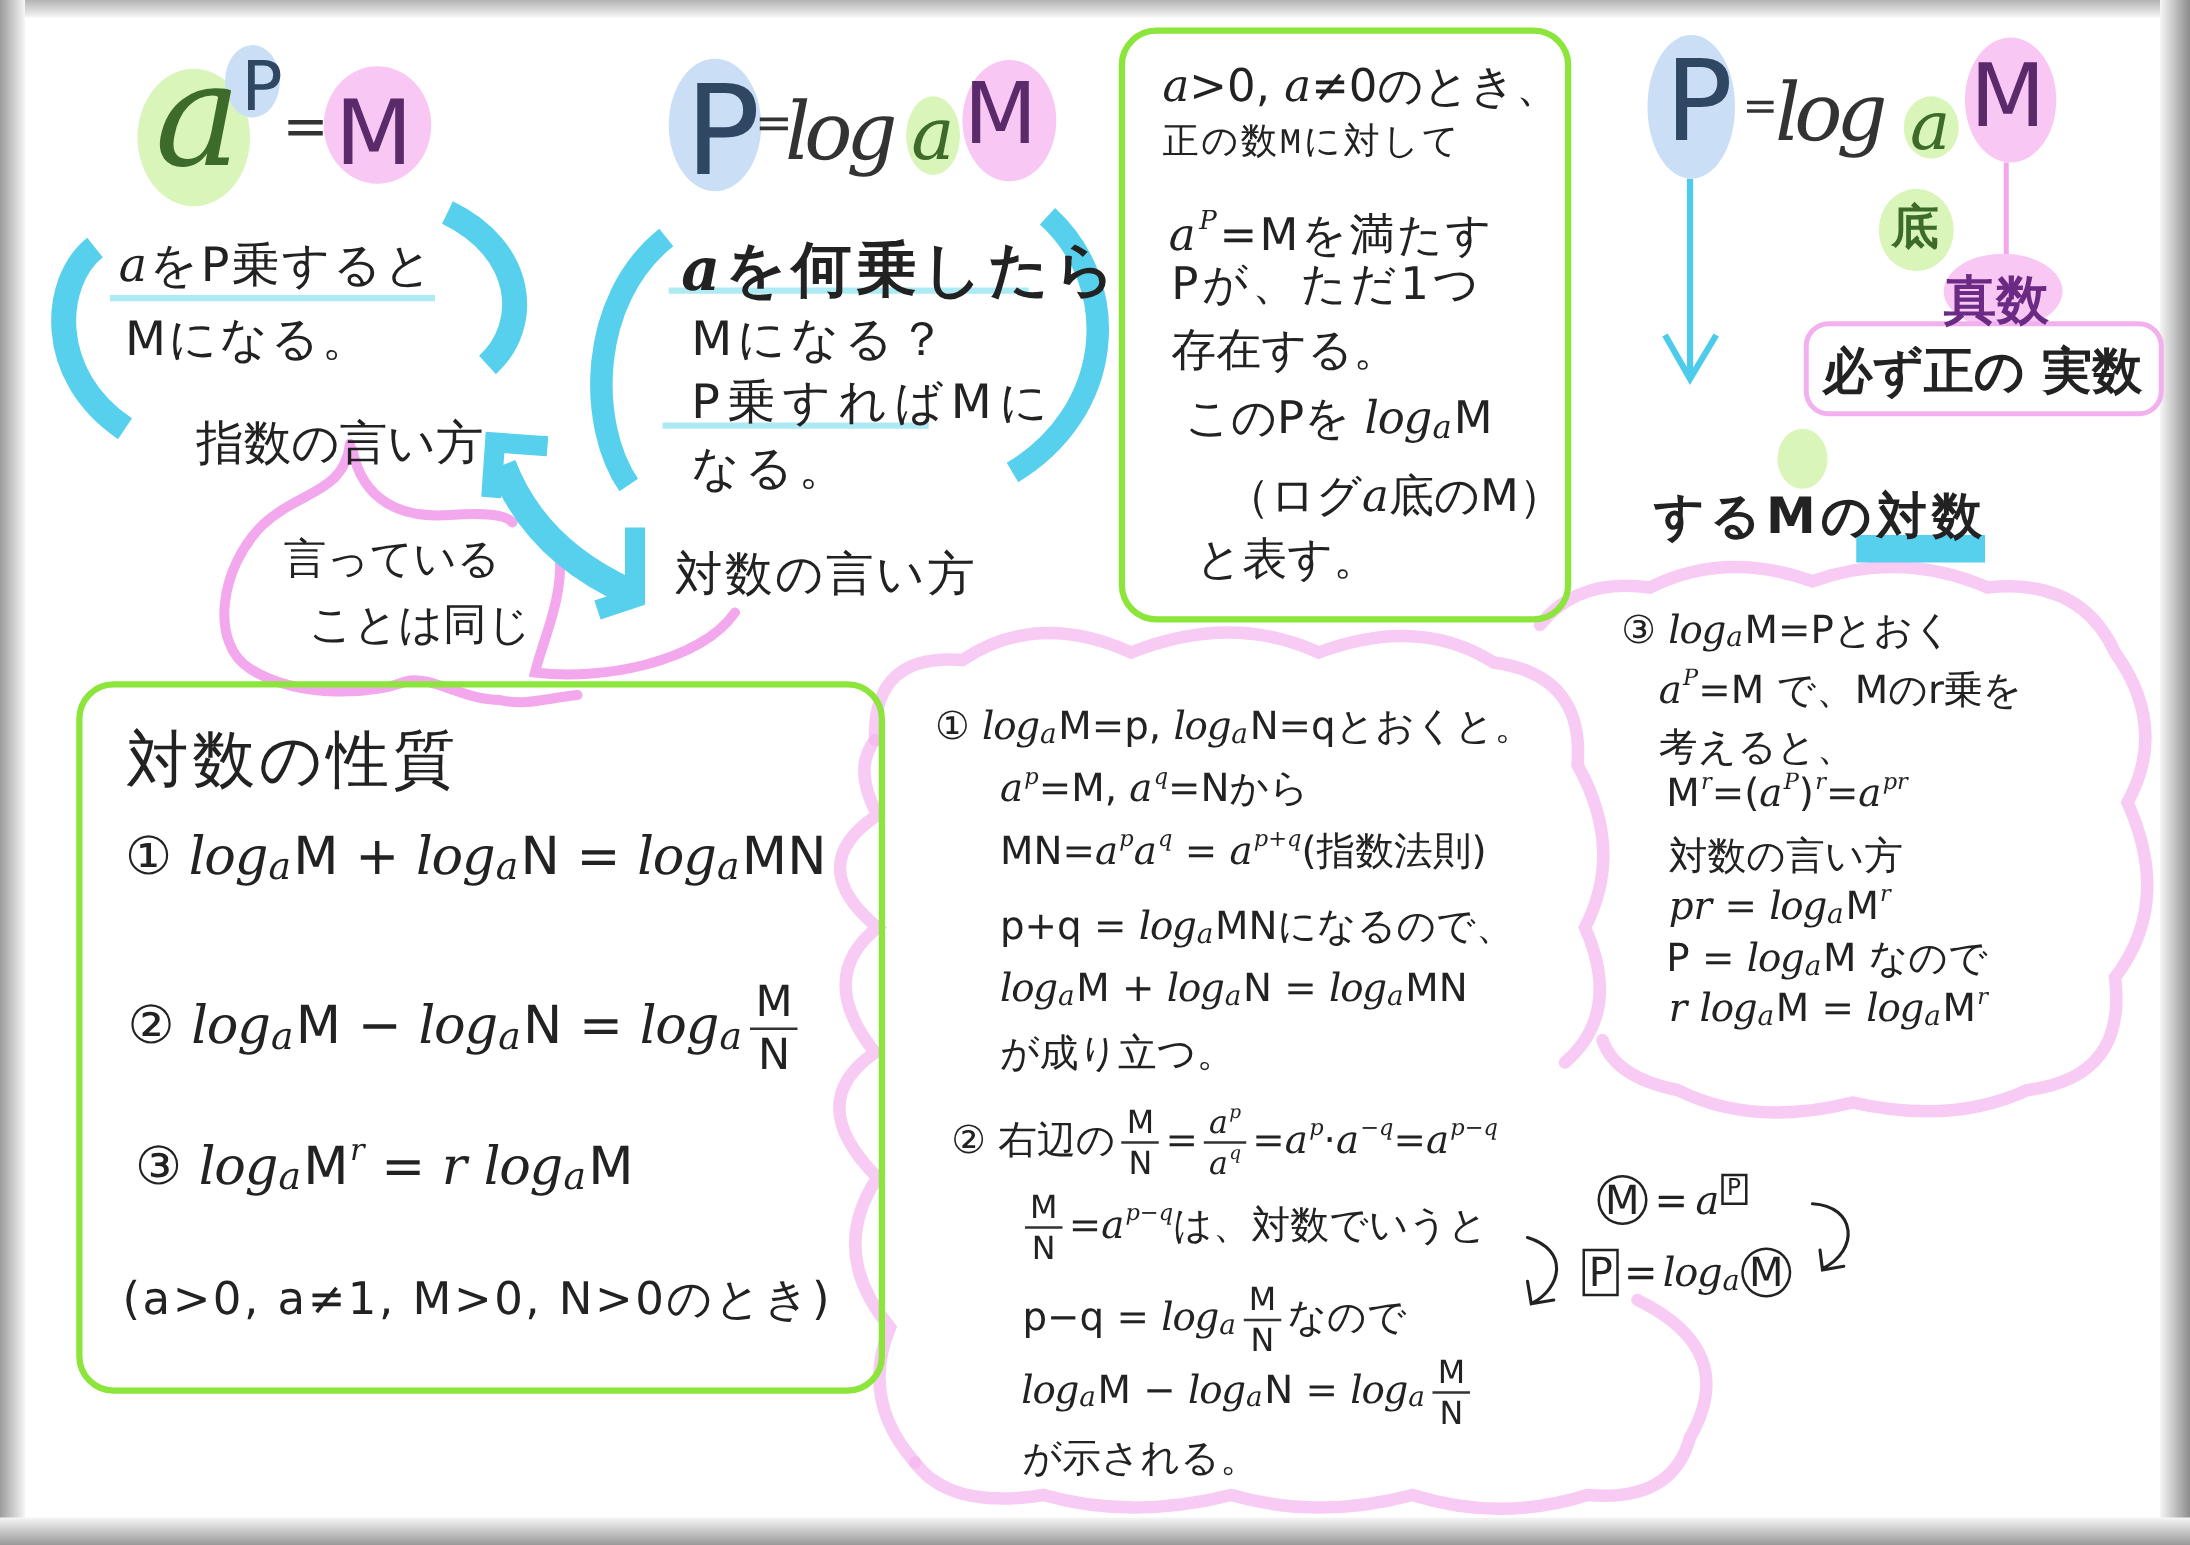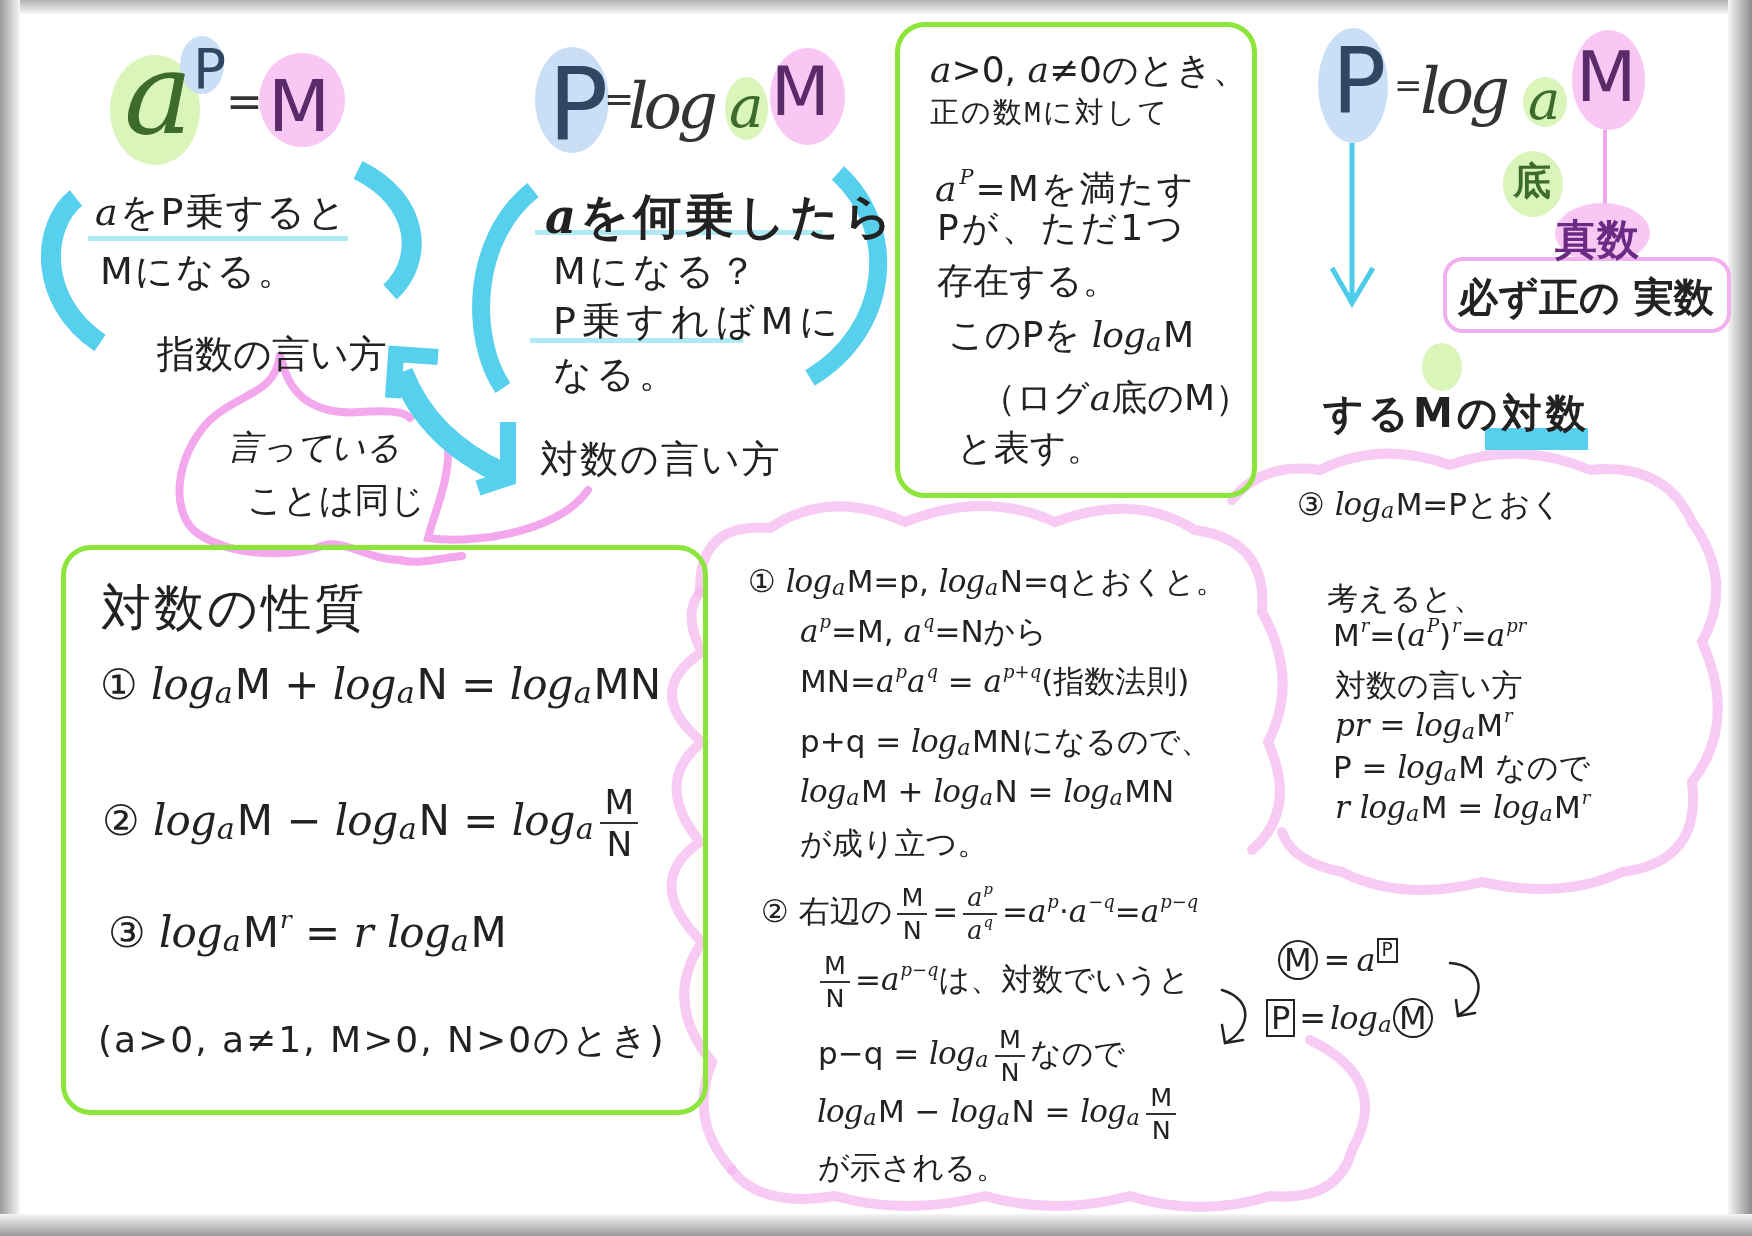--- a/index.html
+++ b/index.html
@@ -109,21 +109,21 @@
   <div class="t" style="left:95px;top:193px;font-size:38px;letter-spacing:2px;"><span class="it">a</span><span>をP乗すると</span></div>
   <div class="t" style="left:100px;top:252px;font-size:38px;letter-spacing:2px;">Mになる。</div>
   <div class="t" style="left:157px;top:335px;font-size:38px;">指数の言い方</div>
 
   <div class="t" style="left:545px;top:192px;font-size:48px;letter-spacing:4px;font-weight:bold;"><span class="it">a</span><span>を何乗したら</span></div>
   <div class="t" style="left:553px;top:252px;font-size:38px;letter-spacing:4px;">Mになる？</div>
   <div class="t" style="left:553px;top:302px;font-size:38px;letter-spacing:6px;">P乗すればMに</div>
   <div class="t" style="left:553px;top:355px;font-size:38px;letter-spacing:4px;">なる。</div>
   <div class="t" style="left:540px;top:440px;font-size:38px;letter-spacing:2px;">対数の言い方</div>
 
-  <div class="t" style="left:227px;top:430px;font-size:34px;font-style:italic;">言っている</div>
+  <div class="t" style="left:227px;top:430px;font-size:34px;">言っている</div>
   <div class="t" style="left:247px;top:483px;font-size:35px;">ことは同じ</div>
 
   <div class="t" style="left:930px;top:52px;font-size:36px;"><span class="it">a</span><span>&gt;0, </span><span class="it">a</span><span>≠0のとき、</span></div>
   <div class="t" style="left:930px;top:100px;font-size:29px;letter-spacing:2px;font-family:Liberation Mono, monospace;">正の数Mに対して</div>
   <div class="t" style="left:935px;top:155px;font-size:36px;letter-spacing:2px;margin-top:16px;"><span class="it">a</span><span class="sp">P</span><span>=Mを満たす</span></div>
   <div class="t" style="left:937px;top:210px;font-size:36px;letter-spacing:3px;">Pが、ただ1つ</div>
   <div class="t" style="left:937px;top:263px;font-size:36px;">存在する。</div>
   <div class="t" style="left:948px;top:317px;font-size:36px;"><span>このPを </span><span class="lg">log</span><span class="ba">a</span><span>M</span></div>
   <div class="t" style="left:980px;top:380px;font-size:36px;"><span>（ログ</span><span class="it">a</span><span>底のM）</span></div>
   <div class="t" style="left:957px;top:430px;font-size:36px;">と表す。</div>
@@ -172,20 +172,21 @@
   <div class="t" style="left:817px;top:1084px;font-size:31px;"><span class="lg">log</span><span class="ba">a</span><span>M − </span><span class="lg">log</span><span class="ba">a</span><span>N = </span><span class="lg">log</span><span class="ba">a</span><span class="fr">
         <span class="n">M</span>
         <span class="d">N</span>
       </span></div>
   <div class="t" style="left:818px;top:1152px;font-size:31px;">が示される。</div>
 
   <div class="t" style="left:1278px;top:940px;font-size:32px;"><span class="circ">M</span><span style="margin:0 6px;">=</span><span class="it">a</span><span class="sp sq" style="font-style:normal;font-family:'DejaVu Sans',sans-serif;">P</span></div>
   <div class="t" style="left:1266px;top:998px;font-size:32px;"><span class="sq">P</span><span style="margin:0 4px;">=</span><span class="lg">log</span><span class="ba">a</span><span class="circ">M</span></div>
 
   <div class="t" style="left:1297px;top:489px;font-size:31px;"><span>③</span> <span class="lg">log</span><span class="ba">a</span><span>M=Pとおく</span></div>
+  <div class="t" style="left:1327px;top:537px;font-size:31px;"><span class="it">a</span><span class="sp">P</span><span>=M で、Mのr乗を</span></div>
   <div class="t" style="left:1327px;top:583px;font-size:31px;">考えると、</div>
   <div class="t" style="left:1333px;top:620px;font-size:31px;"><span>M</span><span class="sp">r</span><span>=(</span><span class="it">a</span><span class="sp">P</span><span>)</span><span class="sp">r</span><span>=</span><span class="it">a</span><span class="sp">pr</span></div>
   <div class="t" style="left:1335px;top:670px;font-size:31px;">対数の言い方</div>
   <div class="t" style="left:1335px;top:710px;font-size:31px;"><span class="it">pr = </span><span class="lg">log</span><span class="ba">a</span><span>M</span><span class="sp">r</span></div>
   <div class="t" style="left:1333px;top:752px;font-size:31px;"><span>P = </span><span class="lg">log</span><span class="ba">a</span><span>M なので</span></div>
   <div class="t" style="left:1335px;top:792px;font-size:31px;"><span class="it">r </span><span class="lg">log</span><span class="ba">a</span><span>M = </span><span class="lg">log</span><span class="ba">a</span><span>M</span><span class="sp">r</span></div>
 
 </div>
 
 </body></html>

